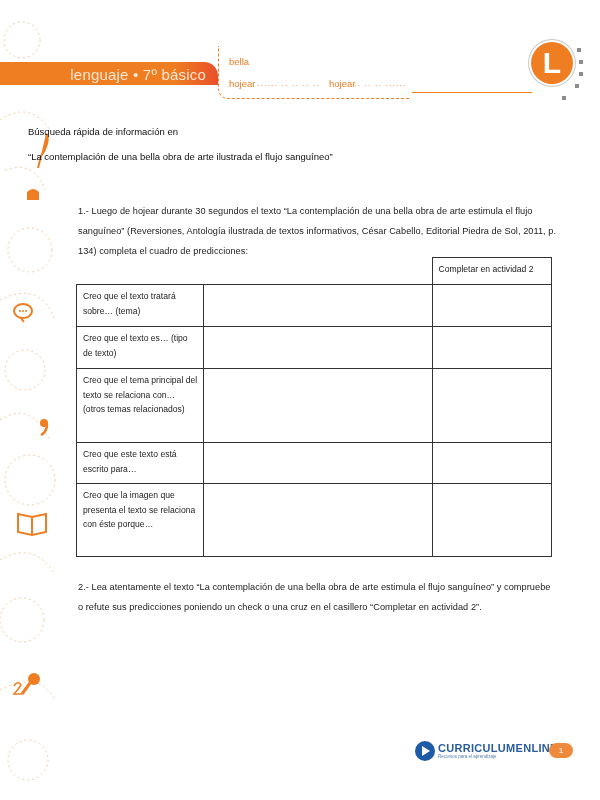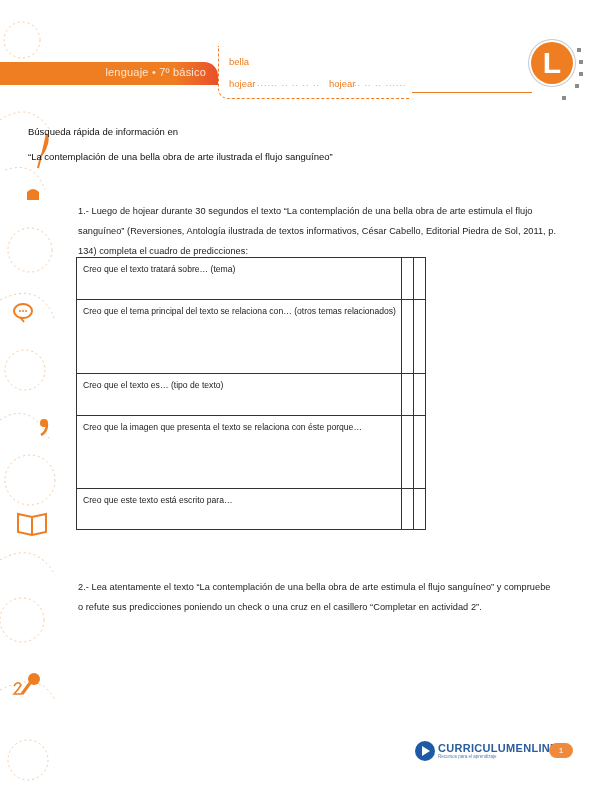--- a/index.html
+++ b/index.html
@@ -13,21 +13,21 @@
       position: absolute; left: 0; top: 0; width: 62px; height: 800px;
     }
     .side-icon { position: absolute; }
     .banner {
       position: absolute; left: 0; top: 62px; width: 218px; height: 23px;
       background: linear-gradient(90deg, #ef7d22 0%, #ef7d22 80%, #e9502a 100%);
       border-top-right-radius: 14px;
     }
     .banner-text {
       position: absolute; right: 12px; top: 4px; color: #fde6d2;
-      font-size: 11px; letter-spacing: 0.2px; white-space: nowrap;
+      font-size: 15px; letter-spacing: 0.2px; white-space: nowrap;
     }
     .name-box {
       position: absolute; left: 218px; top: 46px; width: 190px; height: 52px;
       border-left: 1px dashed #ef7d22; border-bottom: 1px dashed #ef7d22;
       border-bottom-left-radius: 10px;
     }
     .field-label { position: absolute; font-size: 9.5px; color: #ef7d22; }
     .dots { position: absolute; font-size: 9px; color: #ef9a58; letter-spacing: 1px; }
     .header-rule {
       position: absolute; left: 412px; top: 92px; width: 120px; height: 1px; background: #ef7d22;
@@ -136,42 +136,47 @@
 <div class="pix" style="left:575px;top:84px"></div>
 <div class="pix" style="left:562px;top:96px"></div>
 
 <div class="title" style="top:126px">Búsqueda rápida de información en</div>
 <div class="title" style="top:151px">“La contemplación de una bella obra de arte ilustrada el flujo sanguíneo”</div>
 
 <div class="para" style="top:201px">1.- Luego de hojear durante 30 segundos el texto “La contemplación de una bella obra de arte estimula el flujo sanguíneo” (Reversiones, Antología ilustrada de textos informativos, César Cabello, Editorial Piedra de Sol, 2011, p. 134) completa el cuadro de predicciones:</div>
 
 <table class="pred">
   <tbody>
+      <tr style="height:27px">
+    <td class="empty-corner" style="width:116px"></td>
+    <td class="empty-corner" style="width:217px"></td>
+    <td style="width:107px">Completar en actividad 2</td>
+  </tr>
   <tr style="height:42px">
     <td>Creo que el texto tratará sobre… (tema)</td>
+    <td></td>
+    <td></td>
+  </tr>
+  <tr style="height:42px">
+    <td>Creo que el texto es… (tipo de texto)</td>
     <td></td>
     <td></td>
   </tr>
   <tr style="height:74px">
     <td>Creo que el tema principal del texto se relaciona con… (otros temas relacionados)</td>
     <td></td>
     <td></td>
   </tr>
-  <tr style="height:42px">
-    <td>Creo que el texto es… (tipo de texto)</td>
+  <tr style="height:41px">
+    <td>Creo que este texto está escrito para…</td>
     <td></td>
     <td></td>
   </tr>
   <tr style="height:73px">
     <td>Creo que la imagen que presenta el texto se relaciona con éste porque…</td>
-    <td></td>
-    <td></td>
-  </tr>
-  <tr style="height:41px">
-    <td>Creo que este texto está escrito para…</td>
     <td></td>
     <td></td>
   </tr>
 </tbody>
   </table>
 
 <div class="para" style="top:577px">2.- Lea atentamente el texto “La contemplación de una bella obra de arte estimula el flujo sanguíneo” y compruebe o refute sus predicciones poniendo un check o una cruz en el casillero “Completar en actividad 2”.</div>
 
 <div class="footer-logo">
   <svg width="22" height="22" viewBox="0 0 22 22" style="position:absolute;left:0;top:0">

